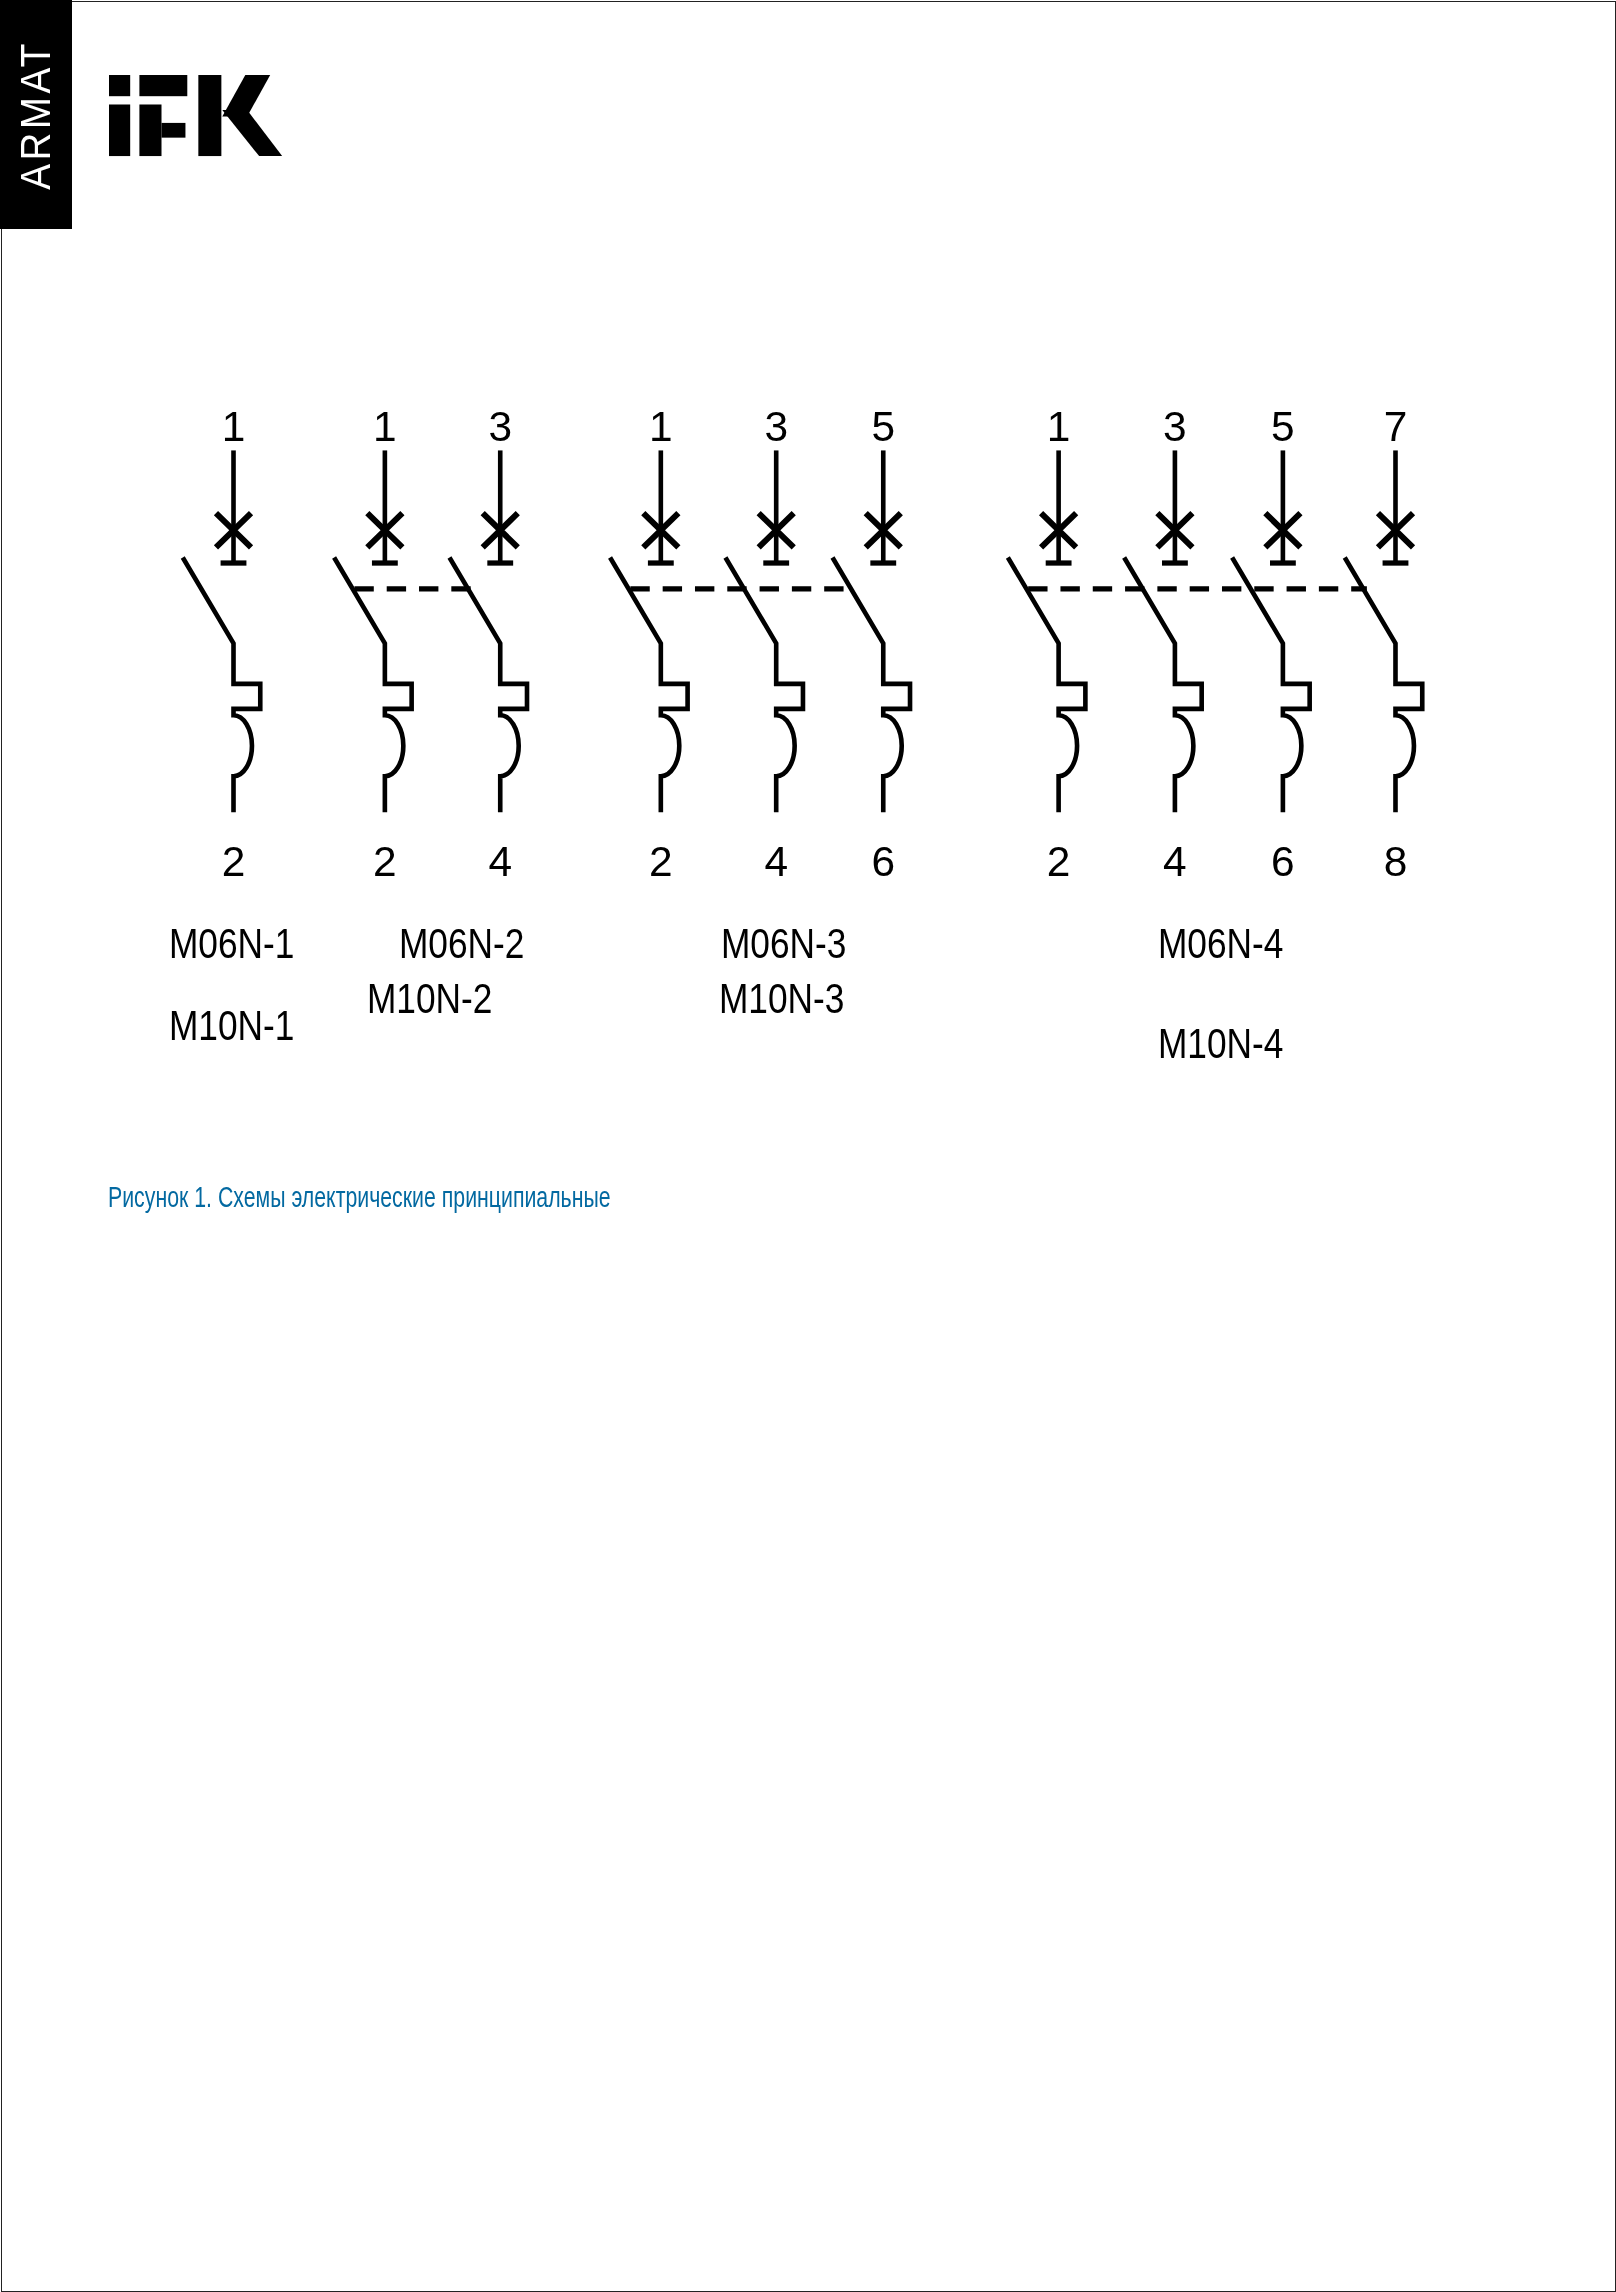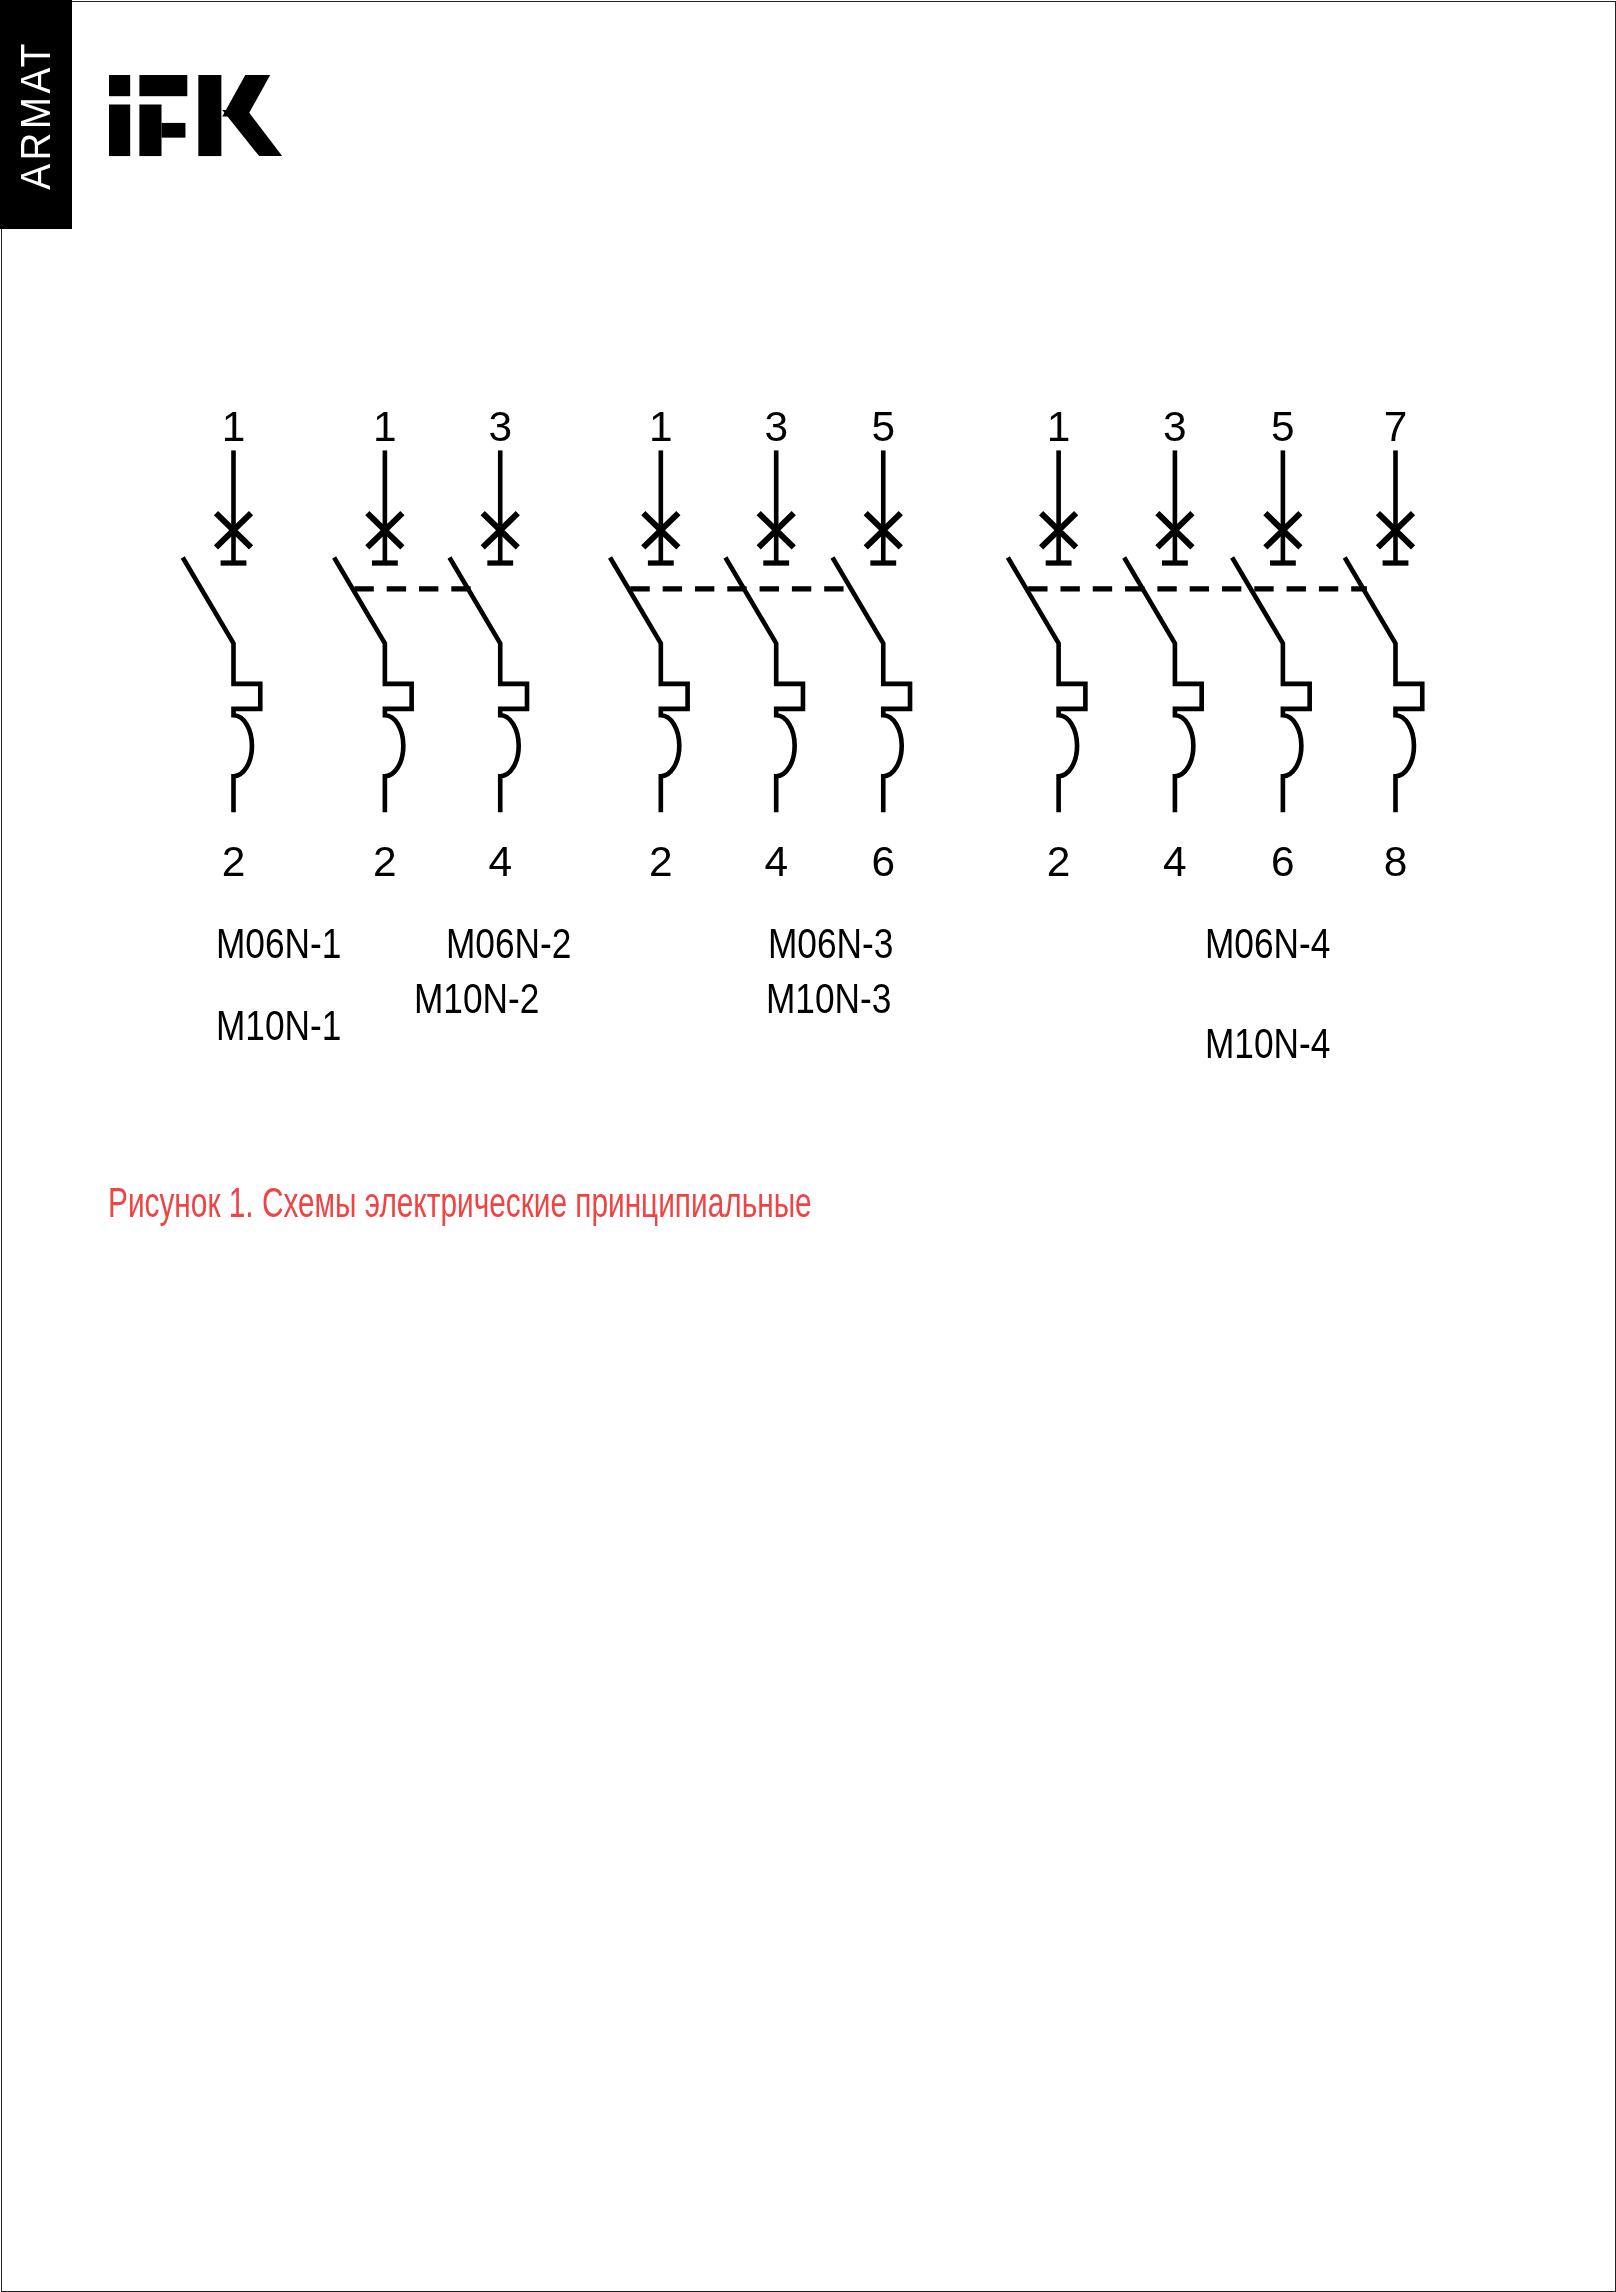--- a/index.html
+++ b/index.html
@@ -42,31 +42,31 @@
   .x{stroke-width:6.5px;}
   .k{stroke-width:5.7px;}
   .dash{stroke-width:5.7px;stroke-dasharray:21 14;}
   .t{
     font-family:"Liberation Sans", sans-serif;
     font-size:46px;fill:#000;text-anchor:middle;
   }
   
   .model-label{
     position:absolute;
-    font-size:43px;color:#000;line-height:1;white-space:nowrap;margin-left:47px;
+    font-size:43px;color:#000;line-height:1;white-space:nowrap;
   }
   .model-label span{
     display:inline-block;
     transform:scaleX(0.82);
     transform-origin:left top;
   }
   
   .caption{
     position:absolute;left:108px;top:1182px;
-    font-size:42px;color:#ef4444;line-height:1;white-space:nowrap;
+    font-size:30px;color:#0369a1;line-height:1;white-space:nowrap;
   }
   .caption span{
     display:inline-block;
     transform:scaleX(0.71);
     transform-origin:left top;
   }
 </style>
 </head>
 <body>
 

